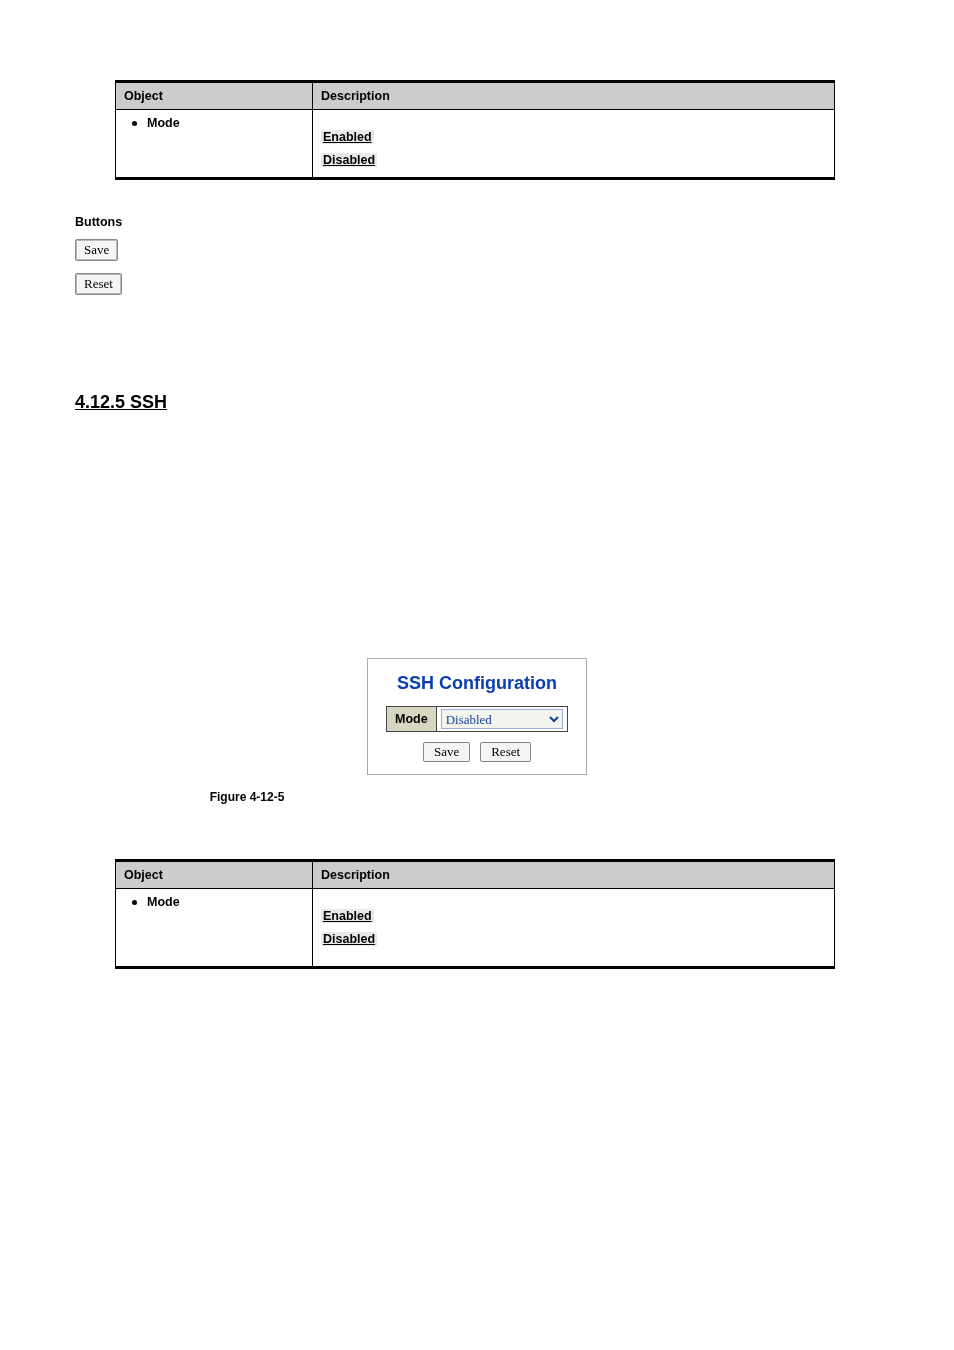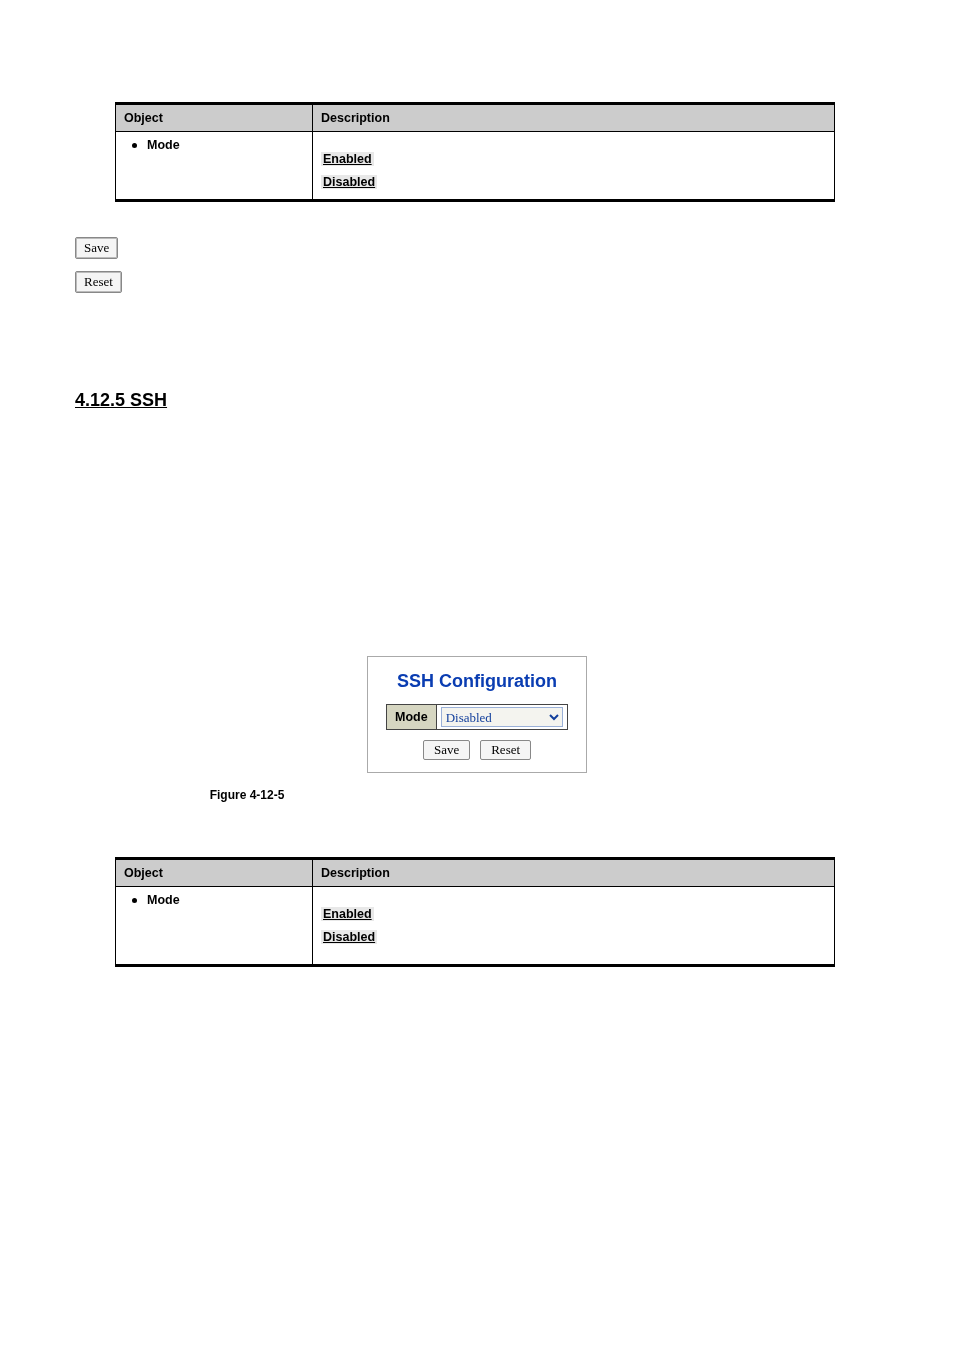--- a/index.html
+++ b/index.html
@@ -7,21 +7,21 @@
     padding: 0;
     font-family: Arial, Helvetica, sans-serif;
     font-size: 13px;
     color: #000;
     background: #fff;
   }
   .page {
     width: 954px;
     min-height: 1350px;
     box-sizing: border-box;
-    padding: 102px 75px 60px 75px;
+    padding: 80px 75px 60px 75px;
     position: relative;
   }
 
   
   .obj-table {
     width: 100%;
     border-collapse: collapse;
     border-top: 3px solid #000;
     border-bottom: 3px solid #000;
     margin-left: 40px;
@@ -179,20 +179,21 @@
         <td class="desc-cell">
           <div class="spacer"></div>
           <div><span class="ul-strong">Enabled</span></div>
           <div><span class="ul-strong">Disabled</span></div>
         </td>
       </tr>
     </tbody>
   </table>
 
   <div class="buttons-section">
+    <div class="buttons-label">Buttons</div>
     <div>
       <span class="faux-button">Save</span>
     </div>
     <div>
       <span class="faux-button">Reset</span>
     </div>
   </div>
 
   <div class="h-section">4.12.5 SSH</div>
 

